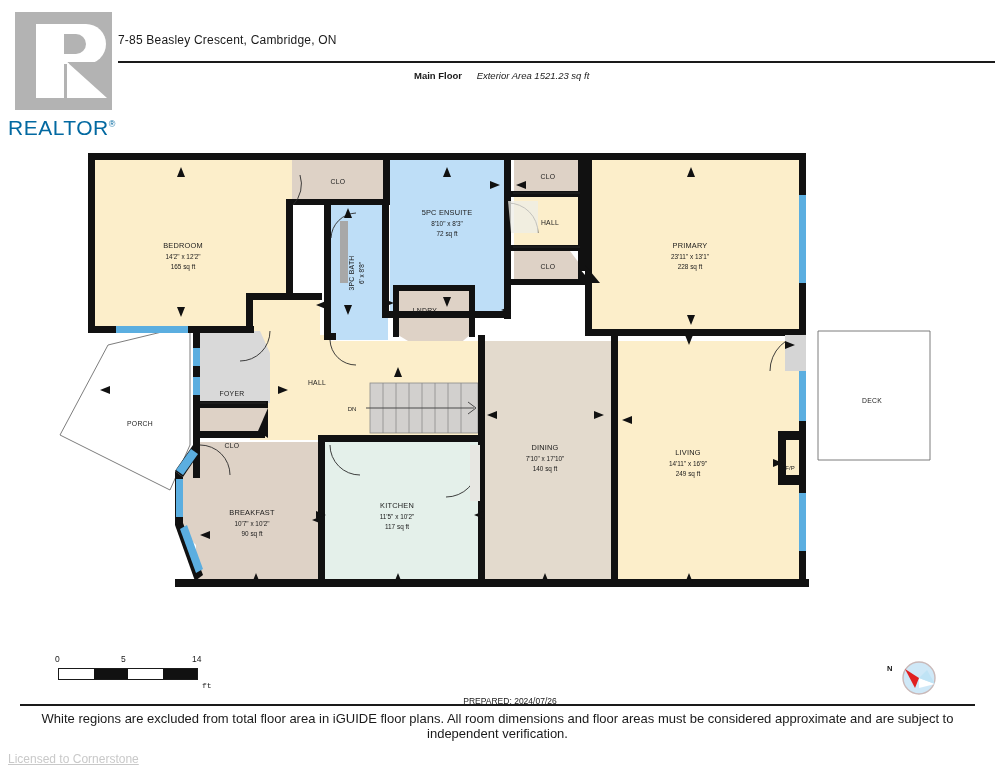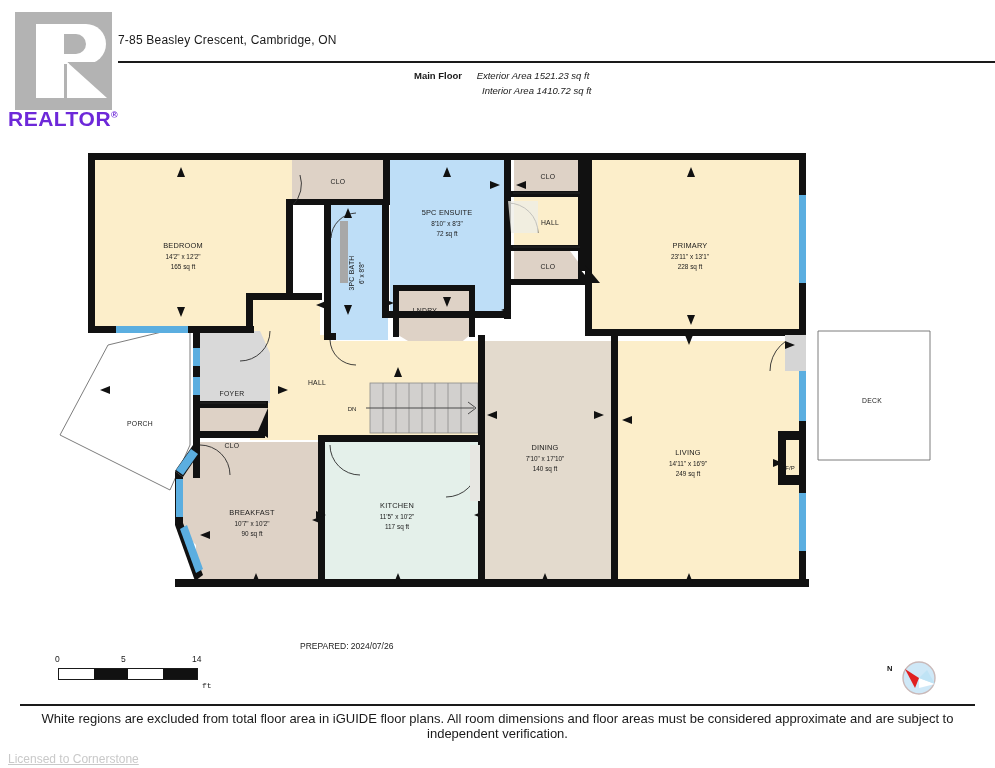--- a/index.html
+++ b/index.html
@@ -11,22 +11,22 @@
   #realtor-logo .rbox{position:absolute;left:7px;top:0;width:97px;height:98px;background:#b3b3b3;}
   #realtor-logo .rstem{position:absolute;left:21px;top:12px;width:28px;height:74px;background:#ffffff;}
   #realtor-logo .rbowl{position:absolute;left:49px;top:12px;width:42px;height:40px;background:#ffffff;
         border-radius:0 21px 21px 0;}
   #realtor-logo .rbowl-in{position:absolute;left:49px;top:22px;width:22px;height:20px;background:#b3b3b3;
         border-radius:0 11px 11px 0;}
   #realtor-logo .rleg{position:absolute;left:52px;top:50px;width:40px;height:36px;background:#ffffff;
         clip-path:polygon(0 0,100% 100%,0 100%);}
   #realtor-logo .rleg2{position:absolute;left:52px;top:50px;width:40px;height:36px;background:#b3b3b3;
         clip-path:polygon(0 0,100% 100%,100% 0);}
-  #realtor-logo .rtext{position:absolute;left:0;top:95px;width:118px;font-size:21px;letter-spacing:.5px;
-        color:#6d28d9;font-weight:700;}
+  #realtor-logo .rtext{position:absolute;left:0;top:104px;width:118px;font-size:21px;letter-spacing:.5px;
+        color:#0369a1;font-weight:400;}
   #realtor-logo .rtext sup{font-size:9px;vertical-align:super;}
 
   #title-rule{position:absolute;left:118px;top:61px;width:877px;height:2px;background:#1a1a1a;}
   #page-title{position:absolute;left:118px;top:33px;width:760px;text-align:left;
         font-size:12px;font-weight:normal;letter-spacing:.2px;}
 
   #floor-meta{position:absolute;left:410px;top:68px;width:420px;font-size:9.5px;line-height:15px;}
   #floor-meta .fm-label{display:inline-block;font-weight:bold;width:56px;text-align:center;}
   #floor-meta .fm-val{display:inline-block;margin-left:8px;font-style:italic;}
   #floor-meta .fm-row2{margin-left:64px;}
@@ -48,21 +48,21 @@
         box-sizing:border-box;background:#fff;display:flex;}
   #scalebar i{flex:1 1 25%;display:block;}
   #scalebar i.on{background:#111;}
   .sc-tick{position:absolute;font-size:8.5px;color:#1a1a1a;}
   #sc-0{left:55px;top:668px;}
   #sc-5{left:121px;top:668px;}
   #sc-10{left:192px;top:668px;}
   #sc-ft{left:202px;top:681px;font-size:8px;font-family:Liberation Mono, monospace;}
   .sc-tick{transform:translateY(-14px);}
 
-  #prepared{position:absolute;left:300px;top:641px;width:420px;text-align:left;font-size:8.5px;}
+  #prepared{position:absolute;left:300px;top:696px;width:420px;text-align:center;font-size:8.5px;}
 
   #compass{position:absolute;left:893px;top:658px;width:46px;height:40px;}
   #compass .n{position:absolute;left:-6px;top:6px;font-size:7.5px;font-weight:bold;color:#111;}
 
   #rule-bottom{position:absolute;left:20px;top:704px;width:955px;height:1.6px;background:#1a1a1a;}
   #disclaimer{position:absolute;left:20px;top:711px;width:955px;text-align:center;font-size:13px;
         color:#1a1a1a;}
   #license{position:absolute;left:8px;top:752px;font-size:12px;color:#c9c9c9;text-decoration:underline;}
 </style>
 </head>
@@ -79,23 +79,20 @@
   <div class="rtext"><span>REALTOR</span><sup>®</sup></div>
 </div>
 
 <div id="page-title">7-85 Beasley Crescent, Cambridge, ON</div>
 <div id="title-rule"></div>
 
 <div id="floor-meta">
   <div>
     <span class="fm-label">Main Floor</span>
     <span class="fm-val">Exterior Area 1521.23 sq ft</span>
-  </div>
-  <div class="fm-row2">
-    <span class="fm-val">Interior Area 1410.72 sq ft</span>
   </div>
 </div>
 
 <div id="plan">
 <svg width="995" height="470" viewBox="0 0 995 470" xmlns="http://www.w3.org/2000/svg">
 
   <polygon points="170,185 190,185 190,300 170,345 60,290 108,200" fill="#ffffff" stroke="#6e6e6e" stroke-width="0.9"></polygon>
 
   <polygon points="818,186 930,186 930,315 818,315" fill="#ffffff" stroke="#6e6e6e" stroke-width="0.9"></polygon>
 

